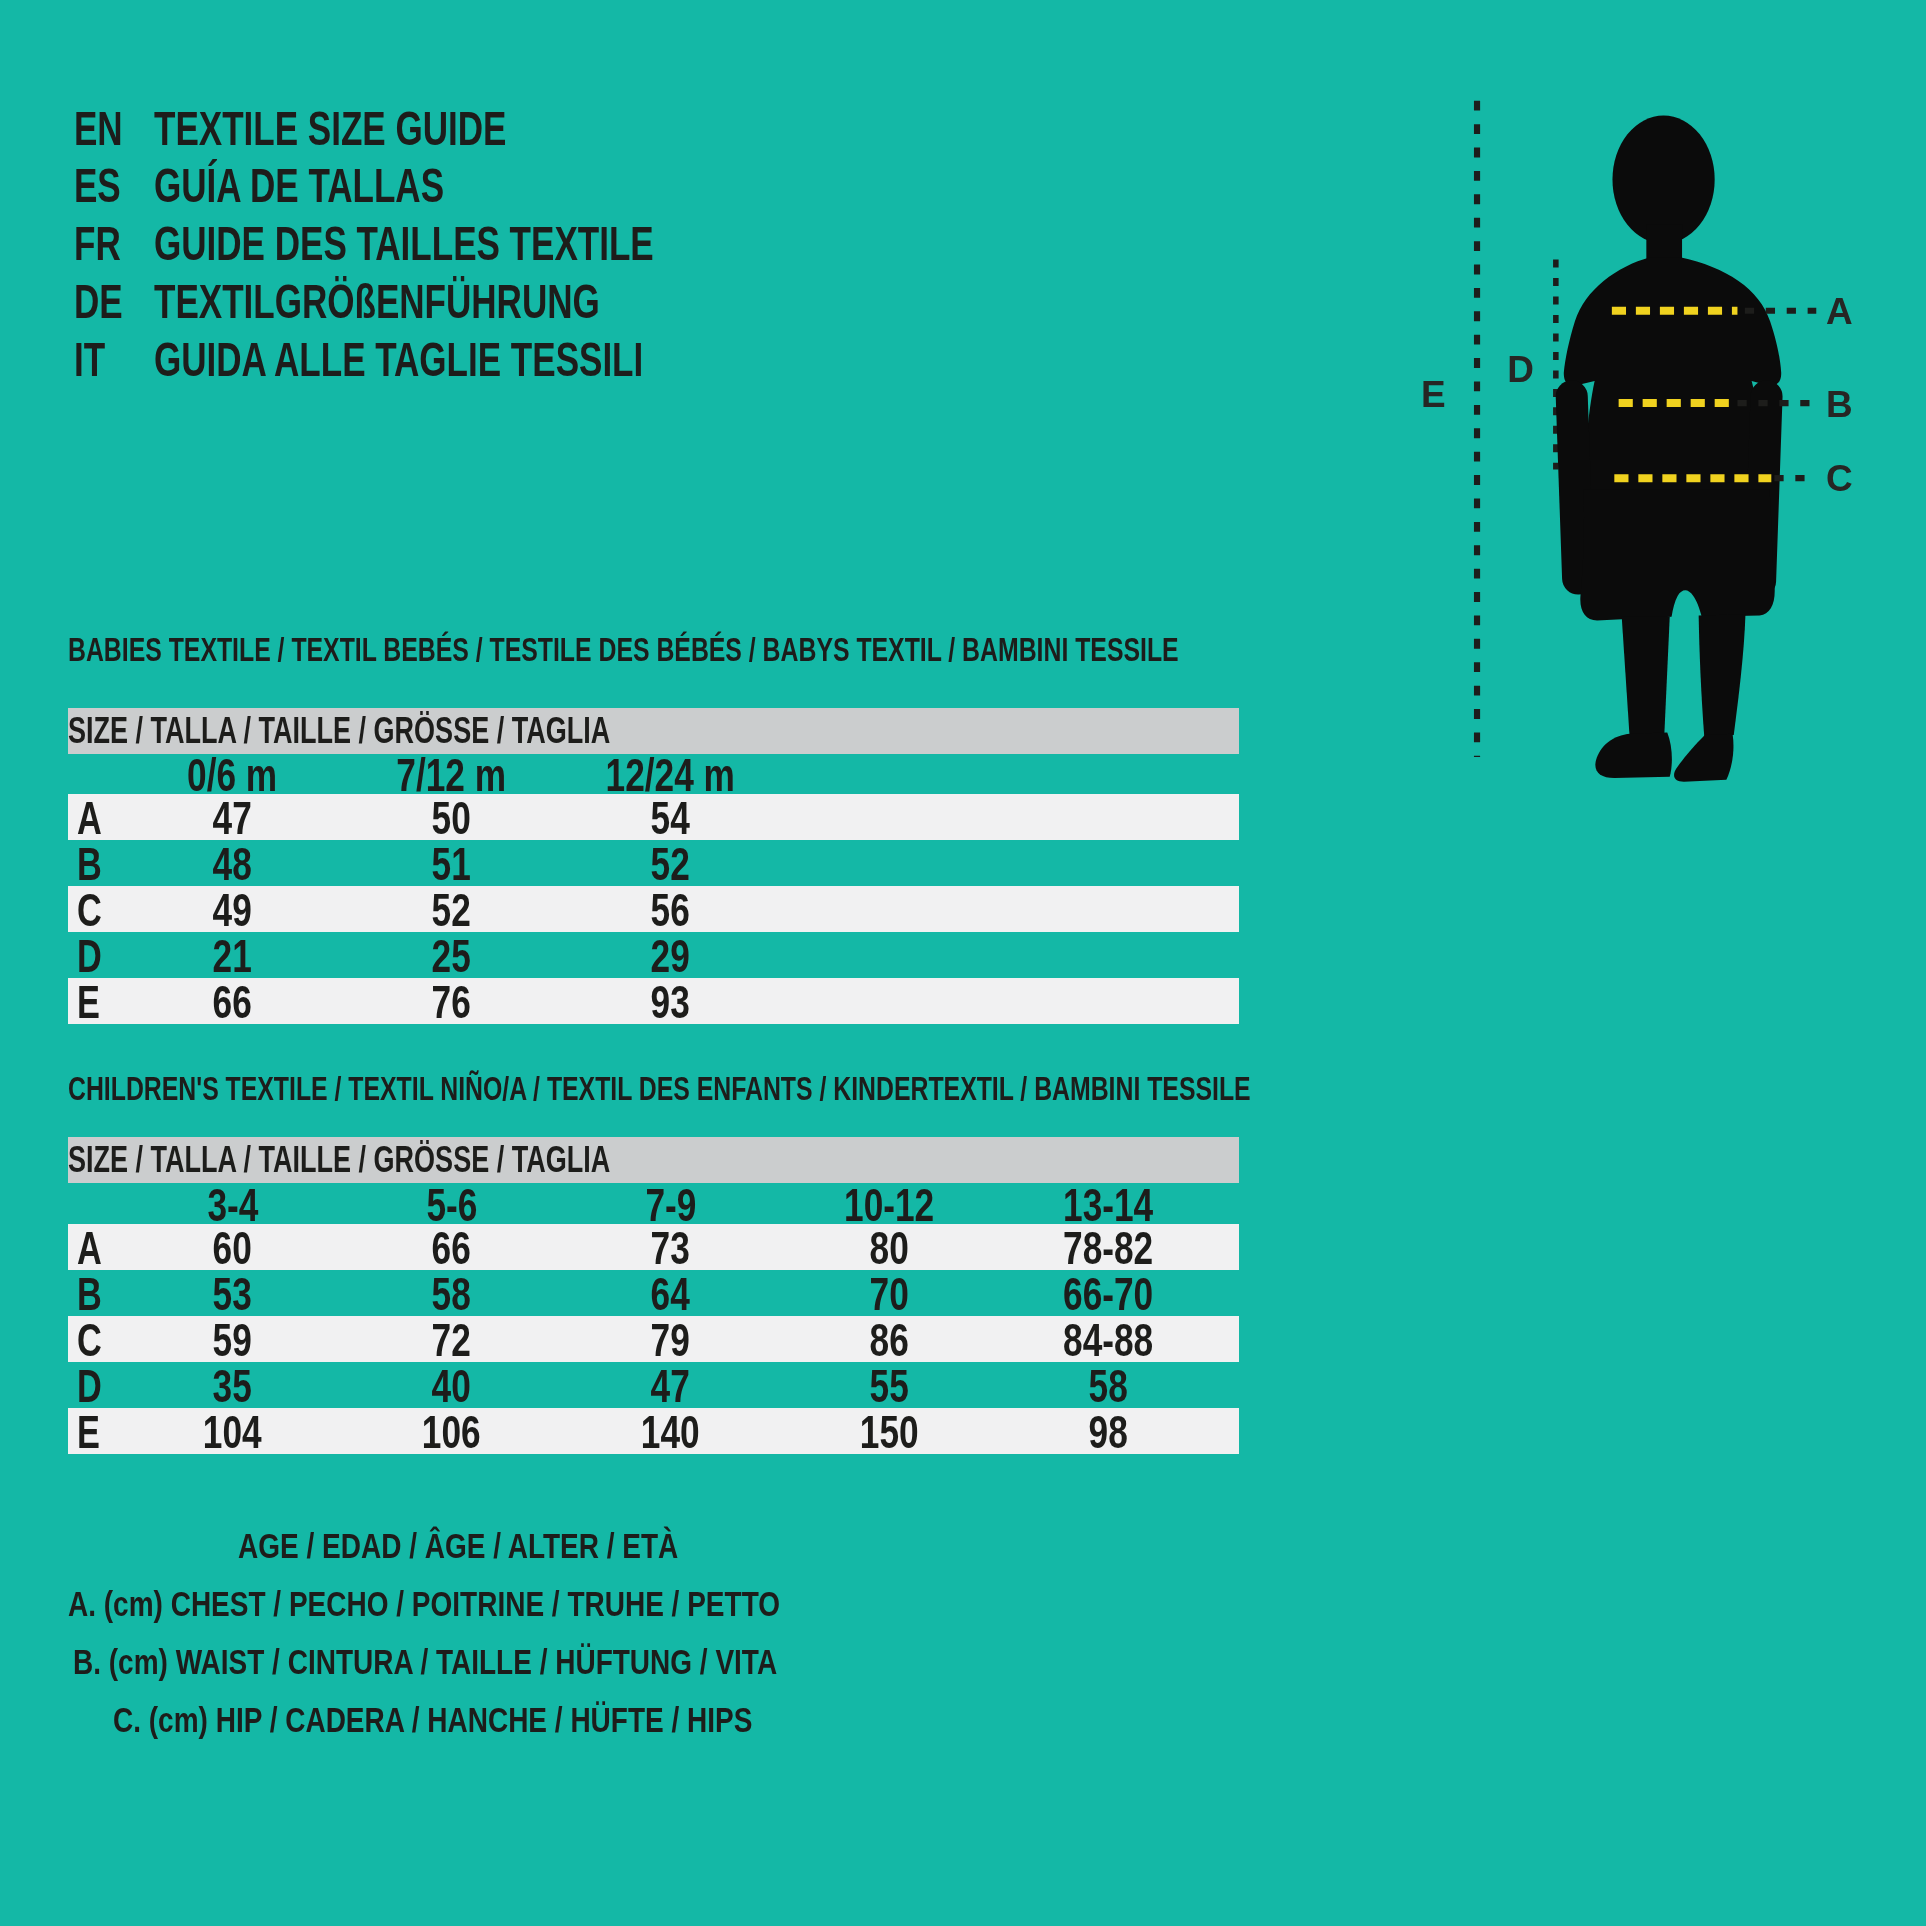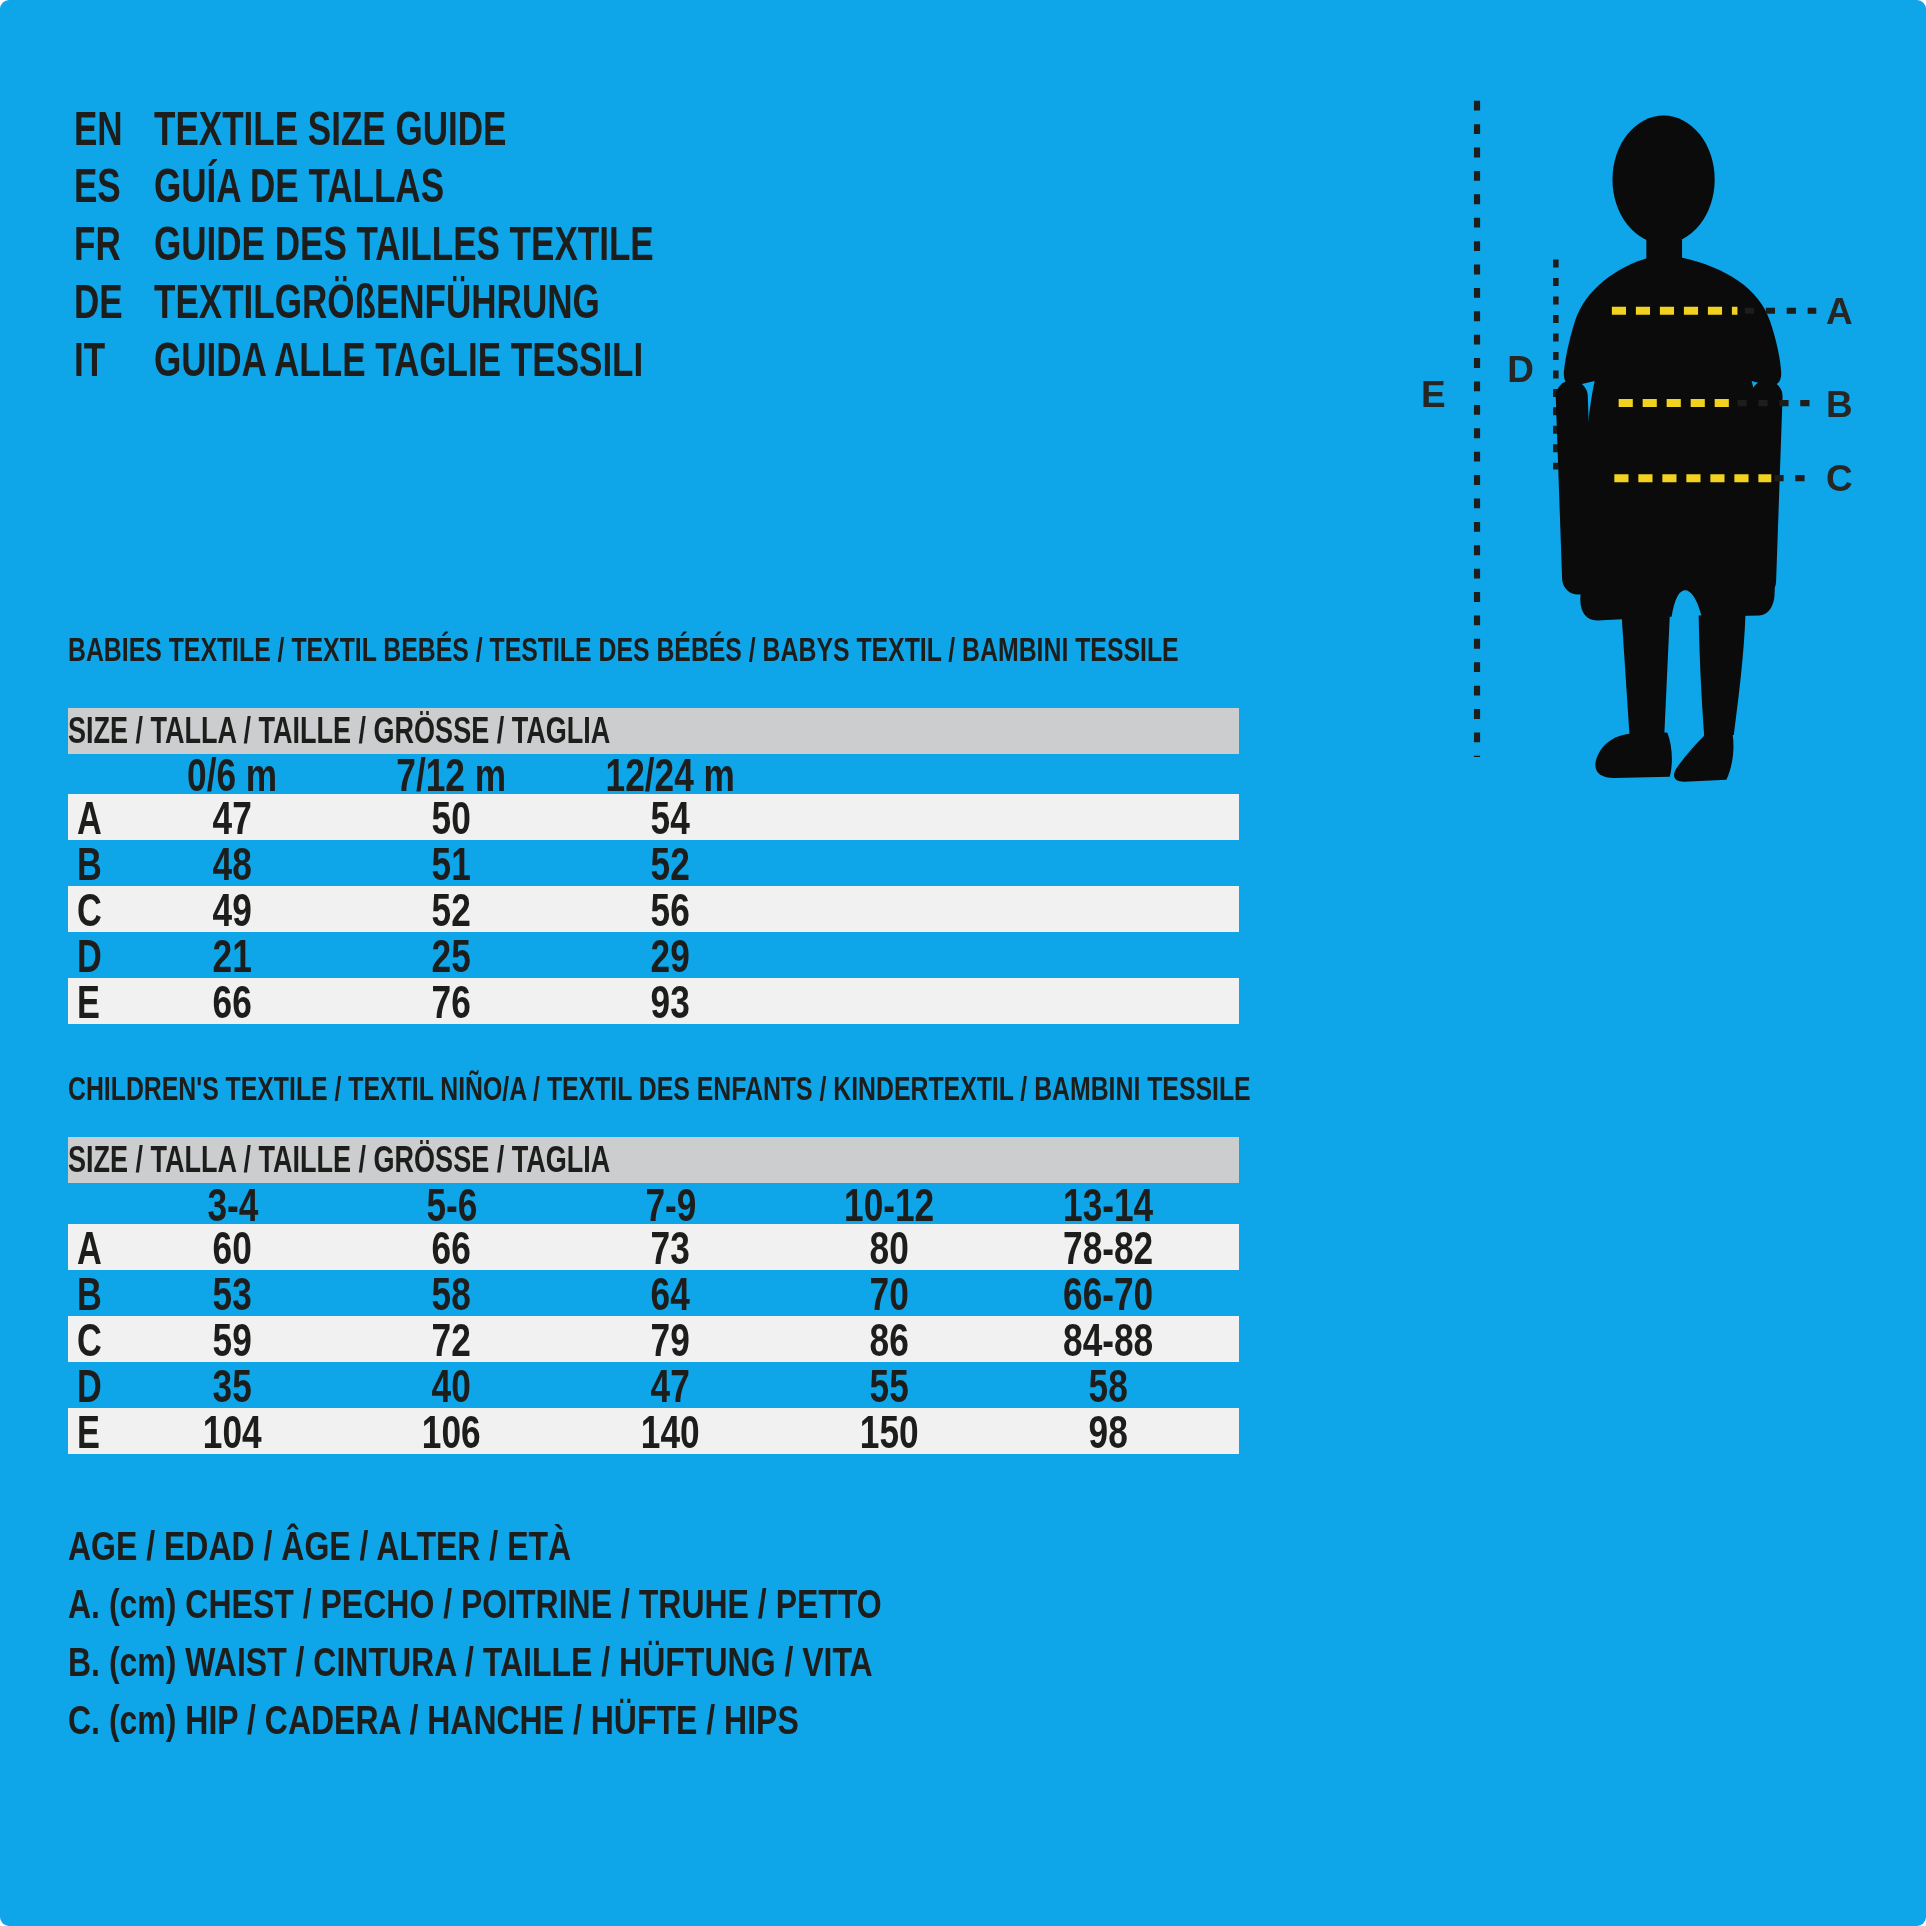--- a/index.html
+++ b/index.html
@@ -1,18 +1,18 @@
 <!DOCTYPE html>
 <html style="font-size:10px"><head>
 <meta charset="utf-8">
 <style>
   html,body{margin:0;padding:0;background:#ffffff;}
   #canvas{
-    position:relative;width:1926px;height:1926px;background:#0ea5e9;overflow:hidden;
-    font-family:"Liberation Sans",sans-serif;font-weight:700;color:#1d1d1b;border-radius:9px;
+    position:relative;width:1926px;height:1926px;background:#14b8a6;overflow:hidden;
+    font-family:"Liberation Sans",sans-serif;font-weight:700;color:#1d1d1b;
   }
   .cond{display:inline-block;transform:scaleX(0.73);transform-origin:0 50%;white-space:nowrap;}
   .condc{display:inline-block;transform:scaleX(0.75);transform-origin:50% 50%;white-space:nowrap;}
   .condl{display:inline-block;transform:scaleX(0.80);transform-origin:0 50%;white-space:nowrap;}
 
   
   .lang-row{position:absolute;left:74px;height:49px;font-size:48px;line-height:49px;white-space:nowrap;}
   .lang-code{position:absolute;left:0;top:0;}
   .lang-title{position:absolute;left:80px;top:0;}
 
@@ -27,21 +27,21 @@
   .dtable{position:absolute;left:68px;width:1171px;font-size:47px;}
   .cols{display:flex;height:40px;}
   .trow{display:flex;height:46px;}
   .trow.stripe{background:#f1f1f2;}
   .cell{display:flex;align-items:center;justify-content:center;}
   .cell.lab{width:55px;justify-content:flex-start;padding-left:8.6px;box-sizing:border-box;}
   .cell.val{width:219px;}
 
   
   .legend{position:absolute;left:68px;top:1517px;}
-  .legend-line{height:58px;display:flex;align-items:center;font-size:40px;white-space:nowrap;}
+  .legend-line{height:58px;display:flex;align-items:center;font-size:35px;white-space:nowrap;justify-content:center;}
 
   
   #figure-box{position:absolute;left:1405px;top:92px;width:511px;height:696px;}
   #figure-box svg{display:block;width:511px;height:696px;}
   .fig-label{font-family:"Liberation Sans",sans-serif;font-weight:700;font-size:60px;fill:#262624;}
 </style>
 </head>
 <body>
 
 <div id="canvas">

